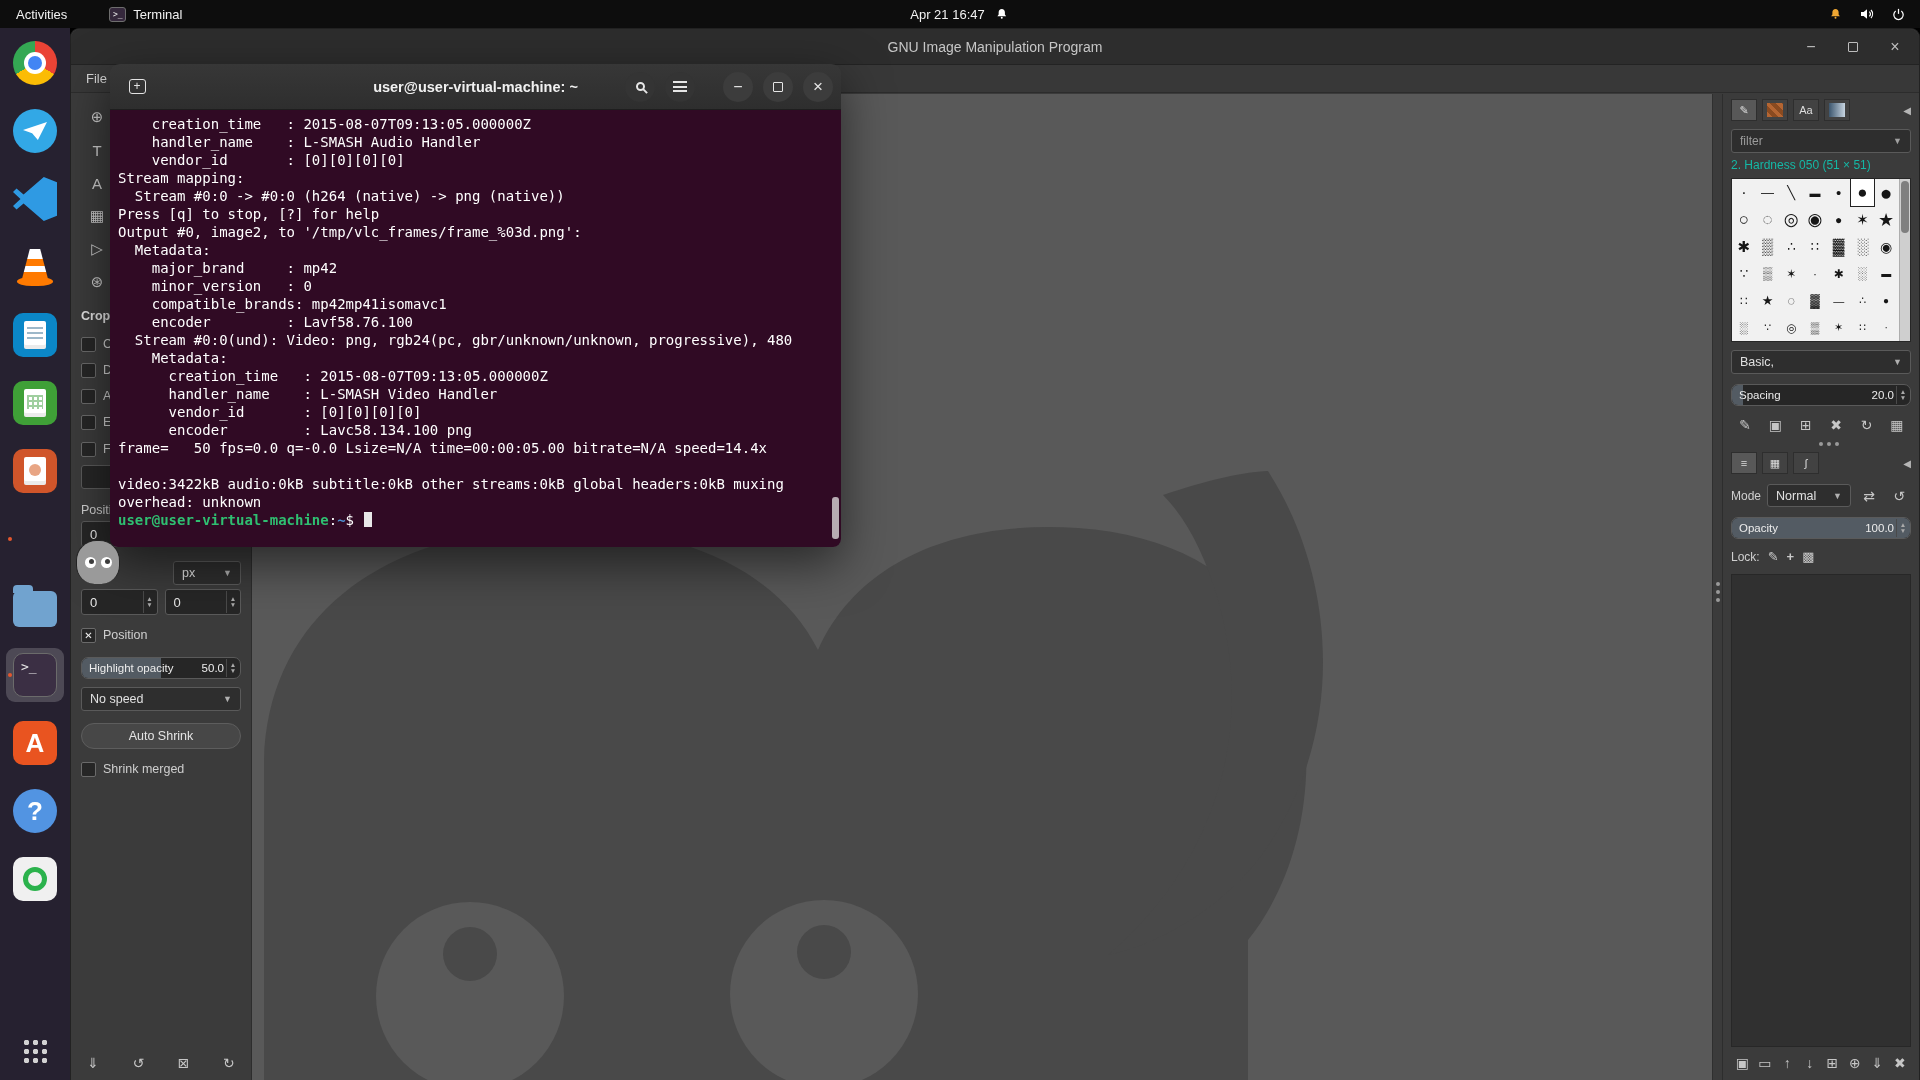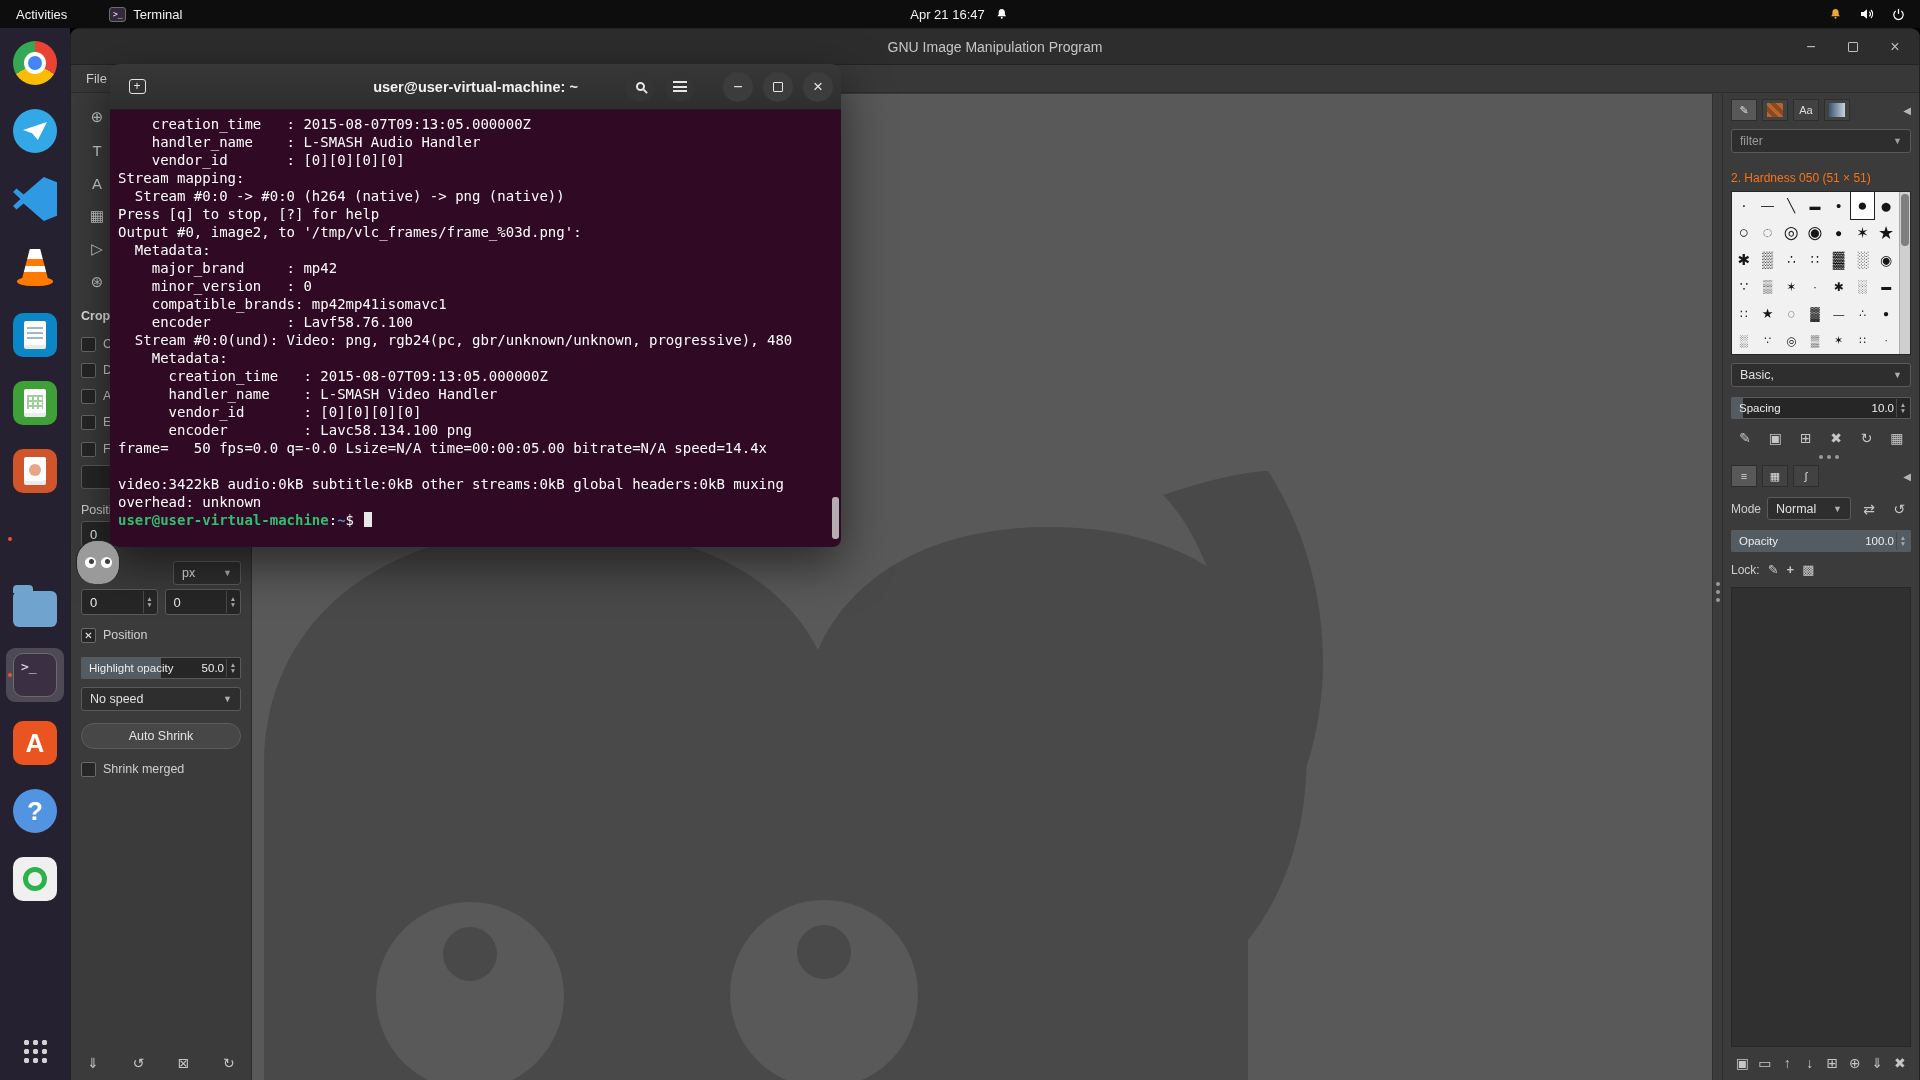--- a/index.html
+++ b/index.html
@@ -109,21 +109,21 @@
   .spin { width:77px; height:26px; background:#262626; border:1px solid #5a5a5a; border-radius:3px;
           color:#e8e8e8; font-size:13px; display:flex; align-items:center; padding-left:8px; position:relative; }
   .arrows { position:absolute; right:1px; top:1px; bottom:1px; width:13px; display:flex; flex-direction:column;
           justify-content:center; color:#aaa; font-size:6.5px; line-height:6px; text-align:center;
           border-left:1px solid #4a4a4a; }
   .combo { height:24px; background:#2e2e2e; border:1px solid #5a5a5a; border-radius:3px; display:flex;
           align-items:center; padding:0 8px; color:#e0e0e0; font-size:12.5px; }
   .combo .chev { margin-left:auto; color:#b0b0b0; font-size:9px; }
   .unit-combo { width:68px; margin-left:auto; }
   .spinscale { position:relative; height:22px; background:#262626; border:1px solid #5a5a5a;
-          border-radius:1px; overflow:hidden; color:#ececec; font-size:11.5px; margin-top:10px; }
+          border-radius:7px; overflow:hidden; color:#ececec; font-size:11.5px; margin-top:10px; }
   .spinscale .fill { position:absolute; left:0; top:0; bottom:0; background:#535b63; }
   .fill-50 { width:50%; } .fill-5 { width:6%; } .fill-100 { width:100%; }
   .spinscale .ss-label { position:absolute; left:7px; top:0; line-height:21px; z-index:2; }
   .spinscale .ss-value { position:absolute; right:16px; top:0; line-height:21px; z-index:2; }
   .cbrow { display:flex; align-items:center; gap:7px; height:24px; margin-top:8px; }
   .guides { margin-top:8px; }
   .btn { height:26px; background:#474747; border:1px solid #5d5d5d; border-radius:13px; color:#e4e4e4;
          font-size:12.5px; display:flex; align-items:center; justify-content:center; margin-top:12px; }
   .panel-footer { position:absolute; left:10px; right:10px; bottom:6px; display:flex; justify-content:space-between; }
   .ibtn { width:24px; height:22px; display:flex; align-items:center; justify-content:center;
@@ -144,21 +144,21 @@
   .ptab-row { display:flex; align-items:center; gap:5px; margin-top:5px; }
   .ptab { width:26px; height:22px; background:#424242; border:1px solid #2e2e2e; display:flex;
           align-items:center; justify-content:center; color:#ddd; font-size:11px; }
   .ptab.active { background:#585858; }
   .ptab .pat { width:16px; height:14px; background:
         repeating-linear-gradient(45deg,#b46532 0 4px,#8a4a20 4px 8px); }
   .ptab .grad { width:16px; height:14px; background:linear-gradient(90deg,#3c566e,#c7d4e0); }
   .ptab-chev { margin-left:auto; color:#b5b5b5; font-size:10px; }
   .filter-entry { margin-top:8px; height:24px; background:#2e2e2e; border:1px solid #5a5a5a; border-radius:3px;
           display:flex; align-items:center; padding:0 8px; color:#9b9b9b; }
-  .brush-info { margin-top:18px; color:#f97316; font-size:12px; }
+  .brush-info { margin-top:5px; color:#14b8a6; font-size:12px; }
   .brush-wrap { margin-top:6px; position:relative; background:#f1f1f1; border:1px solid #262626; height:164px; }
   .brush-grid { display:grid; grid-template-columns:repeat(7,1fr); margin-right:12px; }
   .bcell { height:27px; display:flex; align-items:center; justify-content:center; color:#161616; }
   .bcell.sel { outline:1px solid #222; background:#ffffff; }
   .bscroll { position:absolute; right:0; top:0; bottom:0; width:11px; background:#cfcfcf; border-left:1px solid #adadad; }
   .bthumb { position:absolute; left:1px; right:1px; top:2px; height:52px; background:#7f7f7f; border-radius:4px; }
   .tag-combo { margin-top:8px; }
   .action-row { display:flex; justify-content:space-between; margin-top:8px; padding:0 2px; }
   .hgrip { margin:6px auto 0; width:4px; height:4px; border-radius:50%; background:#9a9a9a;
            box-shadow:8px 0 0 #9a9a9a, 16px 0 0 #9a9a9a; }
@@ -436,21 +436,21 @@
               <span class="bthumb"></span>
             </div>
         </div>
         <div class="combo tag-combo">
           <span>Basic,</span>
           <span class="chev">▼</span>
         </div>
         <div class="spinscale">
           <span class="fill fill-5"></span>
           <span class="ss-label">Spacing</span>
-          <span class="ss-value">10.0</span>
+          <span class="ss-value">20.0</span>
           <span class="arrows">▲<br>▼</span>
         </div>
         <div class="action-row">
 
         <span class="ibtn">✎</span>
             <span class="ibtn">▣</span>
             <span class="ibtn">⊞</span>
             <span class="ibtn">✖</span>
             <span class="ibtn">↻</span>
             <span class="ibtn">▦</span>

